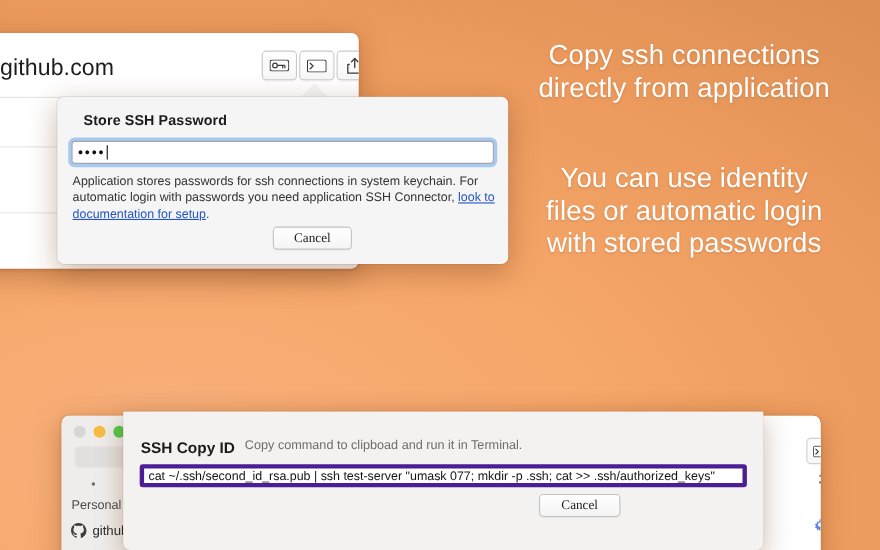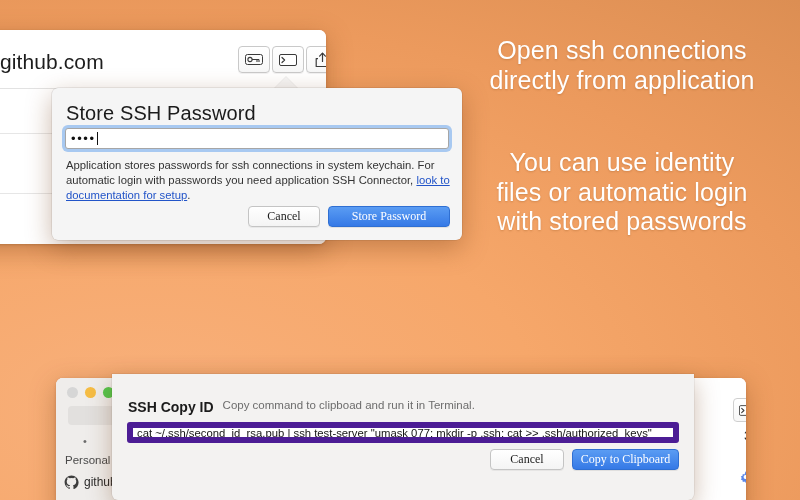--- a/index.html
+++ b/index.html
@@ -117,24 +117,24 @@
     left: 274px;
     top: 77px;
     width: 0; height: 0;
     border-left: 12px solid transparent;
     border-right: 12px solid transparent;
     border-bottom: 12px solid #f5f5f5;
     filter: drop-shadow(0 -1px 0 rgba(0,0,0,.07));
   }
   #popover-title {
     position: absolute;
-    left: 14px;
+    left: 24px;
     top: 14px;
-    font-size: 20px;
-    font-weight: normal;
+    font-size: 13px;
+    font-weight: bold;
     color: #1b1b1b;
     letter-spacing: .1px;
   }
   #pw-field {
     position: absolute;
     left: 13px;
     top: 40px;
     width: 384px;
     height: 21px;
     background: #ffffff;
@@ -334,21 +334,21 @@
     font-size: 11.5px;
     color: #6d6d6d;
   }
   #sheet-cmd {
     position: absolute;
     left: 15px;
     top: 48px;
     width: 552px;
     height: 21px;
     background: #ffffff;
-    border: 6px solid #4c1d95;
+    border: 4px solid #4c1d95;
     border-radius: 3px;
     box-sizing: border-box;
     display: flex;
     align-items: center;
     padding: 0 4px;
     font-size: 11.3px;
     color: #141414;
     white-space: nowrap;
     overflow: hidden;
   }
@@ -403,24 +403,23 @@
     <div id="pw-field">
       <span id="pw-dots">••••</span>
       <span id="pw-caret"></span>
     </div>
 
     <div id="popover-desc">
       <span>Application stores passwords for ssh connections in system keychain. For automatic login with passwords you need application SSH Connector, </span><a href="#">look to documentation for setup</a><span>.</span>
     </div>
 
     <div class="mac-btn plain" id="pop-cancel">Cancel</div>
-    <div class="mac-btn primary" id="pop-store">Store Password</div>
   </div>
 
-  <div class="promo" id="promo-1">Open ssh connections
+  <div class="promo" id="promo-1">Copy ssh connections
 directly from application</div>
   <div class="promo" id="promo-2">You can use identity
 files or automatic login
 with stored passwords</div>
 
   <div class="win" id="win-bottom">
     <div class="bt-chrome"></div>
 
     <div class="sidebar">
       <div class="traffic" id="tl-close"></div>
@@ -466,16 +465,15 @@
 
   <div id="sheet">
     <div id="sheet-head">
       <span id="sheet-title">SSH Copy ID</span>
       <span id="sheet-sub">Copy command to clipboad and run it in Terminal.</span>
     </div>
 
     <div id="sheet-cmd">cat ~/.ssh/second_id_rsa.pub | ssh test-server "umask 077; mkdir -p .ssh; cat &gt;&gt; .ssh/authorized_keys"</div>
 
     <div class="mac-btn plain" id="sheet-cancel">Cancel</div>
-    <div class="mac-btn primary" id="sheet-copy">Copy to Clipboard</div>
   </div>
 
 </div>
 
 </body></html>

